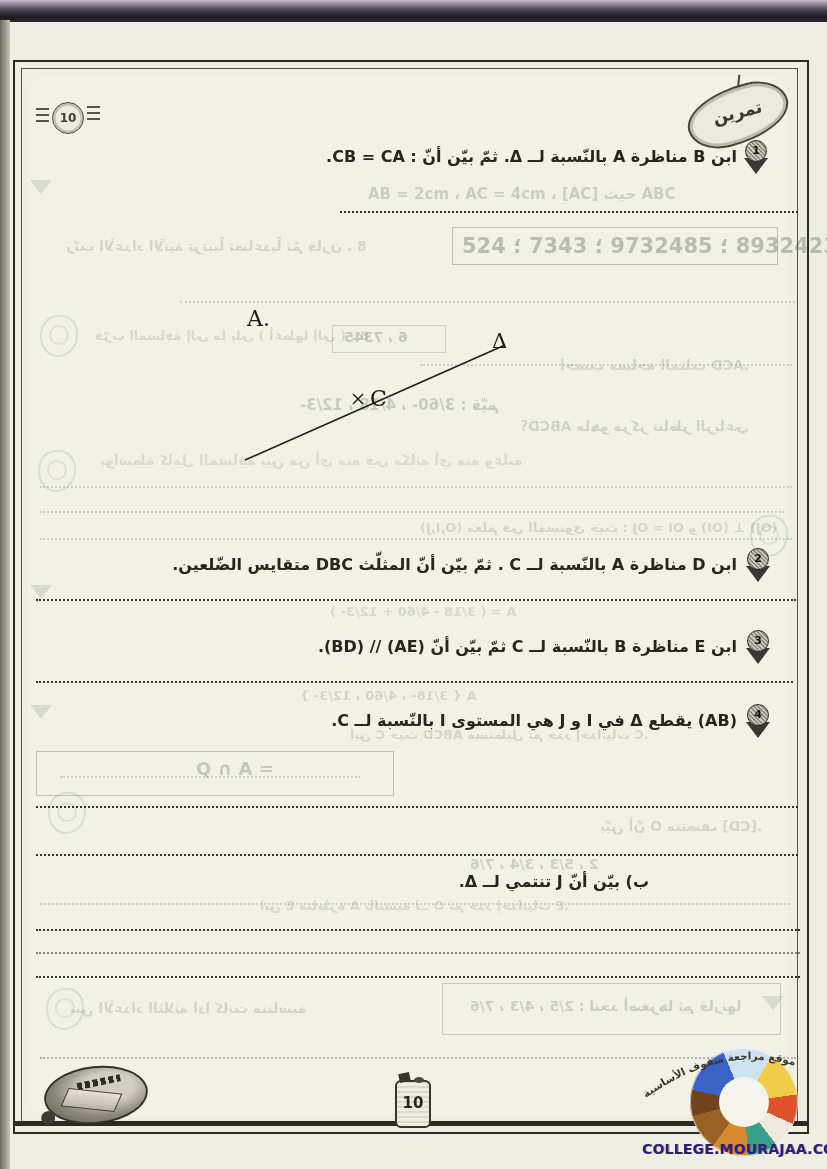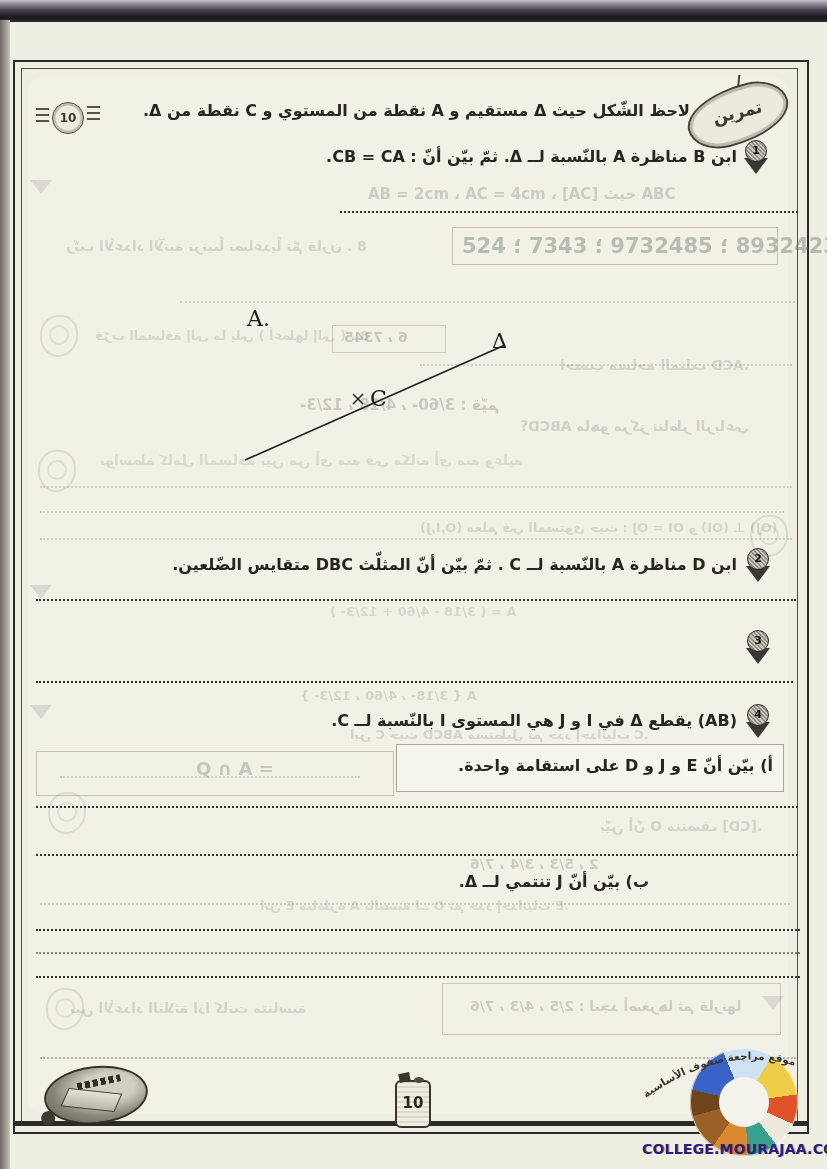--- a/index.html
+++ b/index.html
@@ -139,48 +139,45 @@
   <div class="gswirl" style="left:46px;top:988px;"></div>
   <div class="gswirl" style="left:750px;top:515px;"></div>
 
   <div class="exstamp">
     <div class="txt">تمرين</div>
   </div>
   <div class="coin">
     <div class="c">10</div>
   </div>
 
-  <div class="t header-t">لاحظ الشّكل حيث Δ مستقيم و A نقطة من المستوي و C نقطة من Δ.</div>
 
   <div class="marker m1">
     <div class="mnum">1</div>
     <div class="marr"></div>
   </div>
   <div class="t it1">ابن B مناظرة A بالنّسبة لــ Δ. ثمّ بيّن أنّ : CB = CA.</div>
 
   <div class="marker m2">
     <div class="mnum">2</div>
     <div class="marr"></div>
   </div>
   <div class="t it2">ابن D مناظرة A بالنّسبة لــ C . ثمّ بيّن أنّ المثلّث DBC متقايس الضّلعين.</div>
 
   <div class="marker m3">
     <div class="mnum">3</div>
     <div class="marr"></div>
   </div>
+  <div class="t it3">ابن E مناظرة B بالنّسبة لــ C ثمّ بيّن أنّ (AE) // (BD).</div>
 
   <div class="marker m4">
     <div class="mnum">4</div>
     <div class="marr"></div>
   </div>
   <div class="t it4">(AB) يقطع Δ في I و J هي المستوى I بالنّسبة لــ C.</div>
 
-  <div class="suba-box">
-    <div class="suba-t">أ) بيّن أنّ E و J و D على استقامة واحدة.</div>
-  </div>
   <div class="ghost-box-left"></div>
 
   <div class="t subb-t">ب) بيّن أنّ J تنتمي لــ Δ.</div>
 
   <svg class="fig" width="300" height="150">
     <line x1="20" y1="135" x2="280" y2="20" stroke="#1f1e1a" stroke-width="1.6"></line>
     <line x1="128" y1="69" x2="138" y2="79" stroke="#1f1e1a" stroke-width="1.4"></line>
     <line x1="128" y1="79" x2="138" y2="69" stroke="#1f1e1a" stroke-width="1.4"></line>
   </svg>
   <div class="flbl lblA">A.</div>

